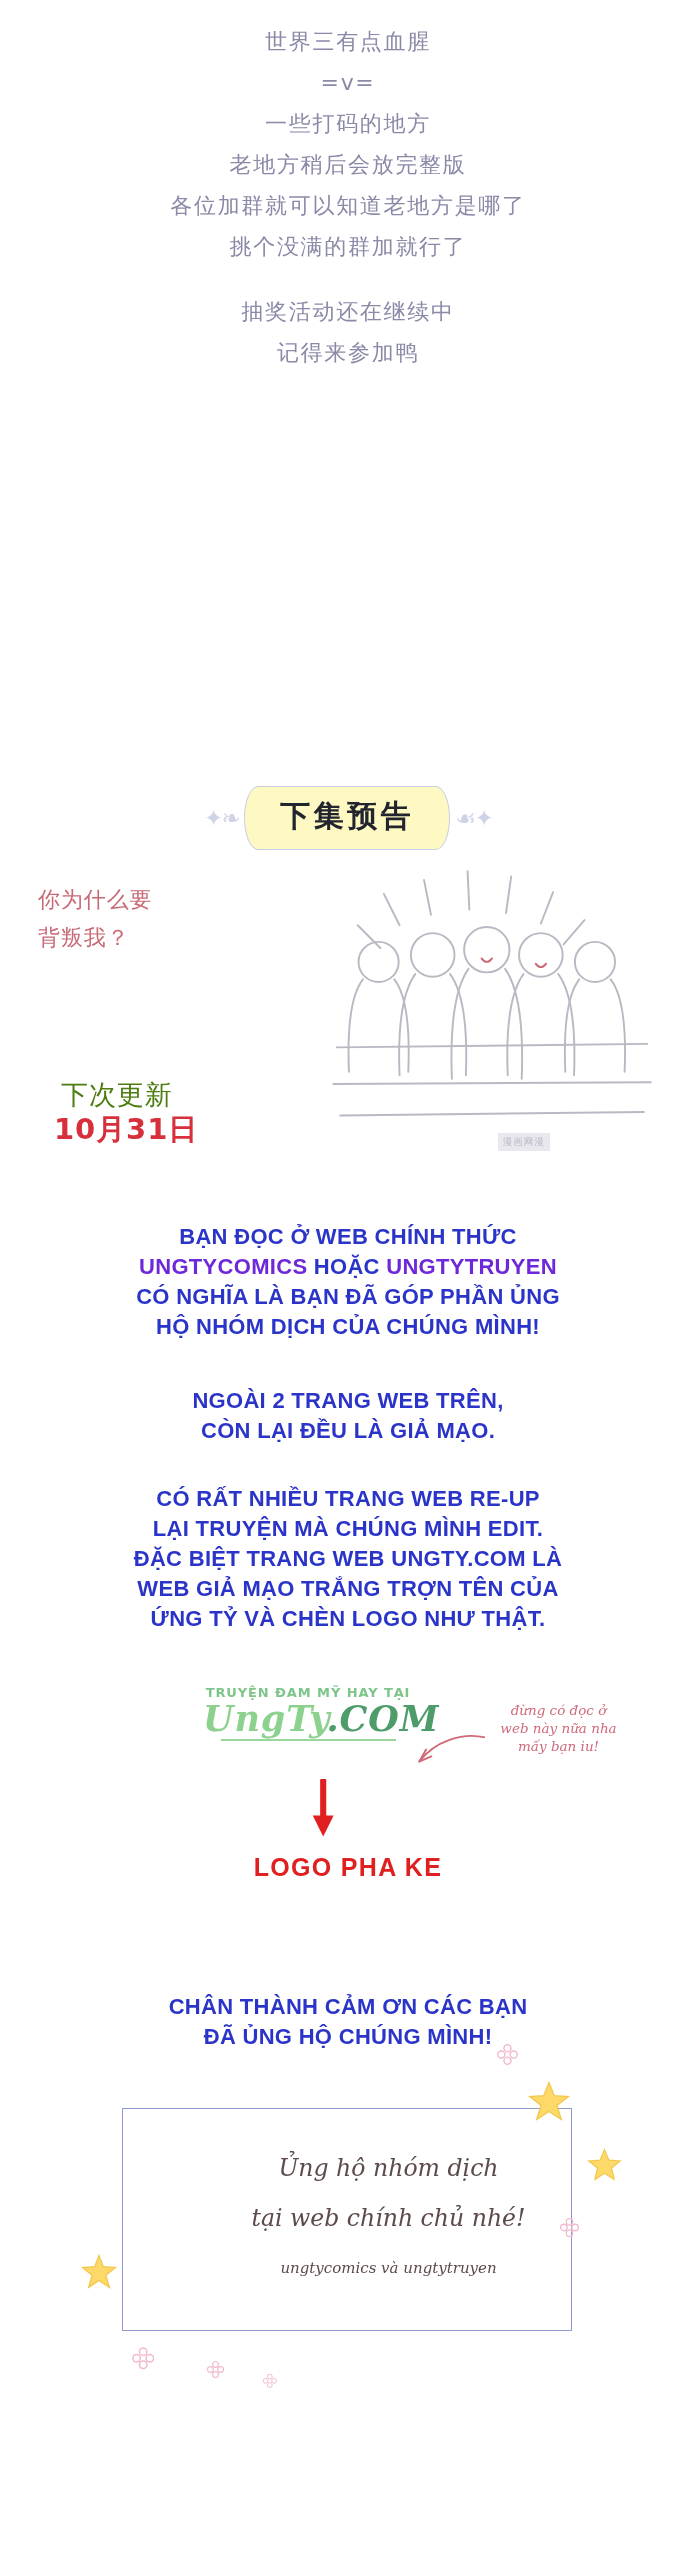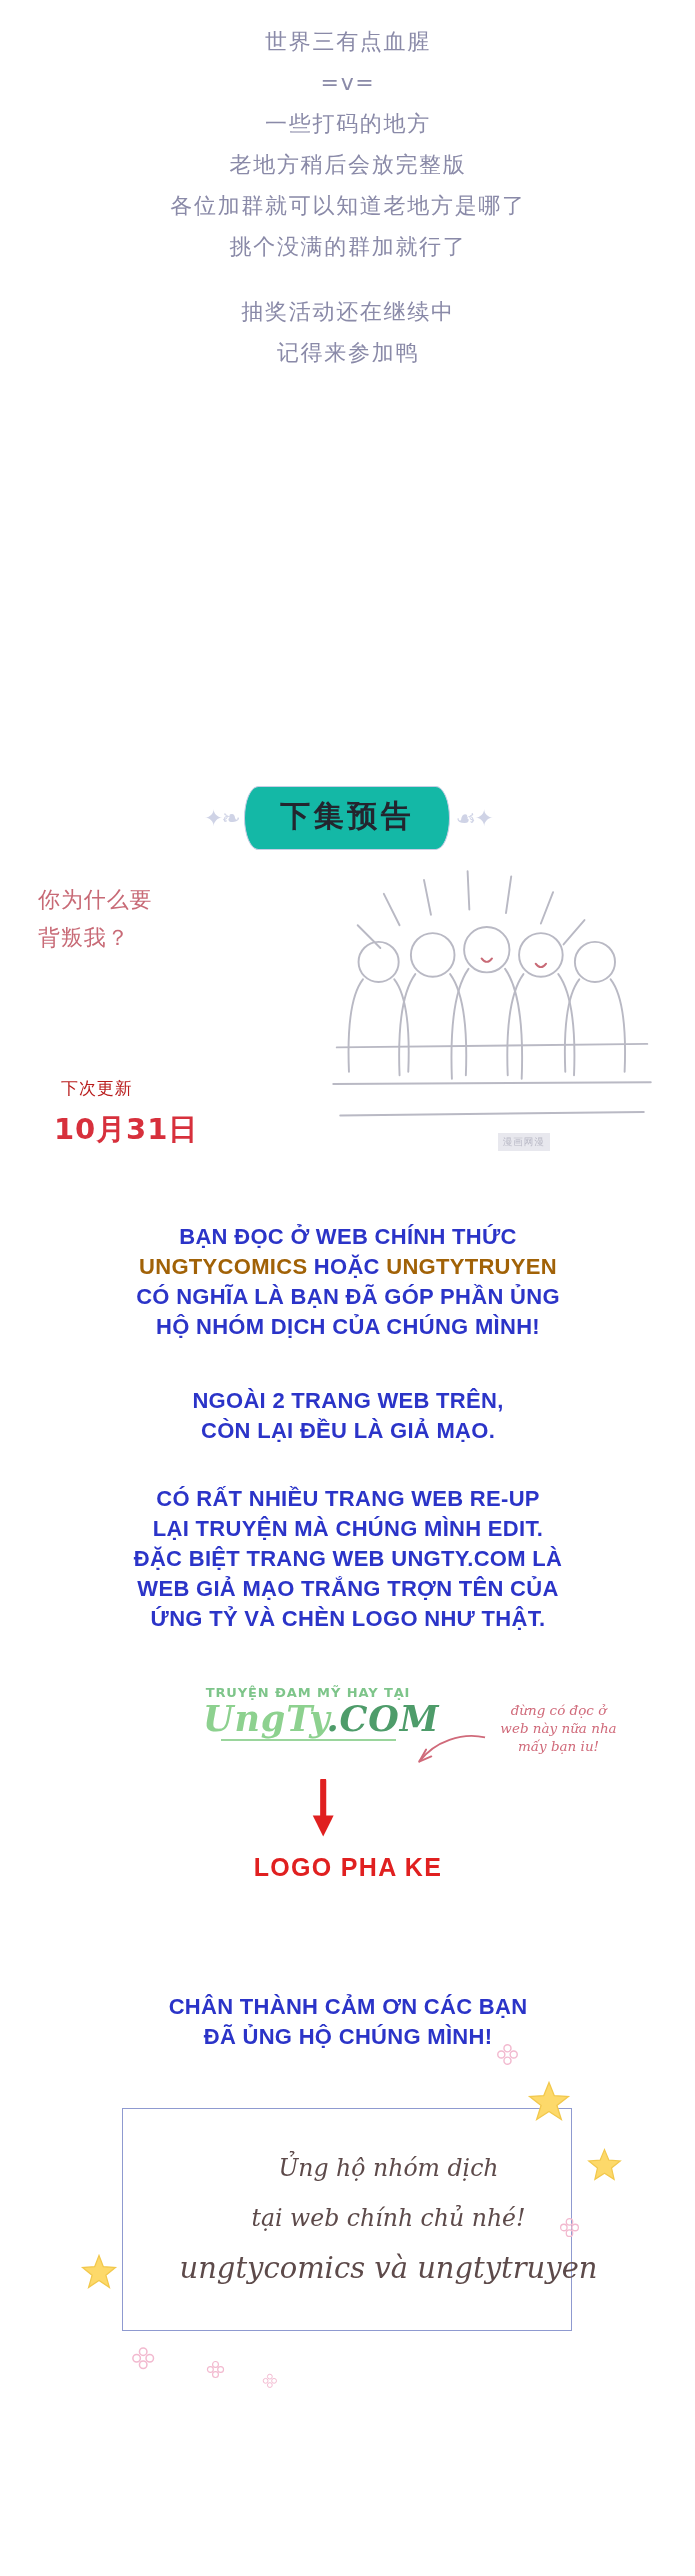--- a/index.html
+++ b/index.html
@@ -50,21 +50,21 @@
     color: #cfd3e6;
     font-size: 23px;
     letter-spacing: -1.7px;
     margin: 0 5.2px;
     font-family: "DejaVu Sans", sans-serif;
   }
   .preview-box {
     border: 1.7px solid #c9cee4;
     border-radius: 15.7px 15.7px 15.7px 15.7px / 35px 35px 35px 35px;
     padding: 8.7px 35px 12.2px 35px;
-    background: #14b8a6;
+    background: #fef9c3;
     position: relative;
     text-align: right;
   }
   .preview-title {
     font-family: "DejaVu Serif", serif;
     font-weight: bold;
     font-size: 30px;
     color: #23252e;
     letter-spacing: 3.5px;
     white-space: nowrap;
@@ -85,23 +85,23 @@
     color: #c86a76;
     font-family: "DejaVu Sans", sans-serif;
     font-size: 22px;
     line-height: 38px;
     letter-spacing: 0.9px;
   }
   .next-update-label {
     position: absolute;
     left: 61px;
     top: 222px;
-    color: #b91c1c;
+    color: #4d7c0f;
     font-family: Liberation Mono, monospace;
-    font-size: 17px;
+    font-size: 27px;
     letter-spacing: 0.9px;
   }
   .next-update-date {
     position: absolute;
     left: 54px;
     top: 255px;
     color: #d7303c;
     font-family: "DejaVu Sans", sans-serif;
     font-weight: bold;
     font-size: 29px;
@@ -126,21 +126,21 @@
     left: 0;
     width: 696px;
     text-align: center;
     font-family: "Liberation Sans", sans-serif;
     font-weight: bold;
     font-size: 22px;
     line-height: 30px;
     letter-spacing: 0.3px;
   }
   .vn-1 { top: 1222px; color: #2b34c8; }
-  .vn-1 .red { color: #a16207; }
+  .vn-1 .red { color: #6d28d9; }
   .vn-2 { top: 1386px; color: #2b34c8; }
   .vn-3 { top: 1484px; color: #2b34c8; }
   .vn-4 { top: 1992px; color: #2b34c8; }
 
   
   .logo-region {
     position: absolute;
     top: 1685px;
     left: 0;
     width: 616px;
@@ -224,21 +224,21 @@
     left: 122px;
     top: 2143px;
     width: 533px;
     text-align: center;
     color: #5d4a4a;
     font-family: "DejaVu Serif", serif;
     font-style: italic;
     font-size: 23.6px;
     line-height: 50px;
   }
-  .support-text .line3 { font-size: 29px; }
+  .support-text .line3 { font-size: 15px; }
 
   .deco { position: absolute; }
 </style>
 </head>
 <body>
 
 <div class="page">
 
   <div class="cn-note">
     <div>世界三有点血腥</div>

